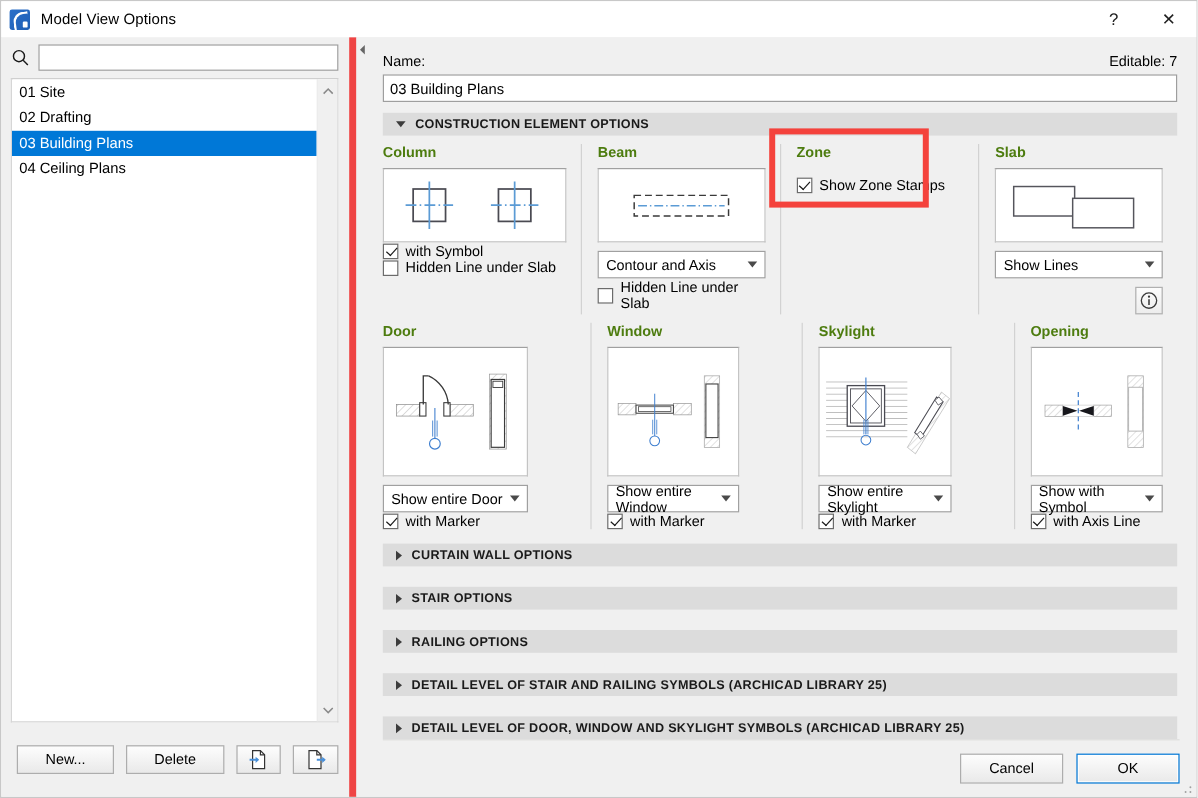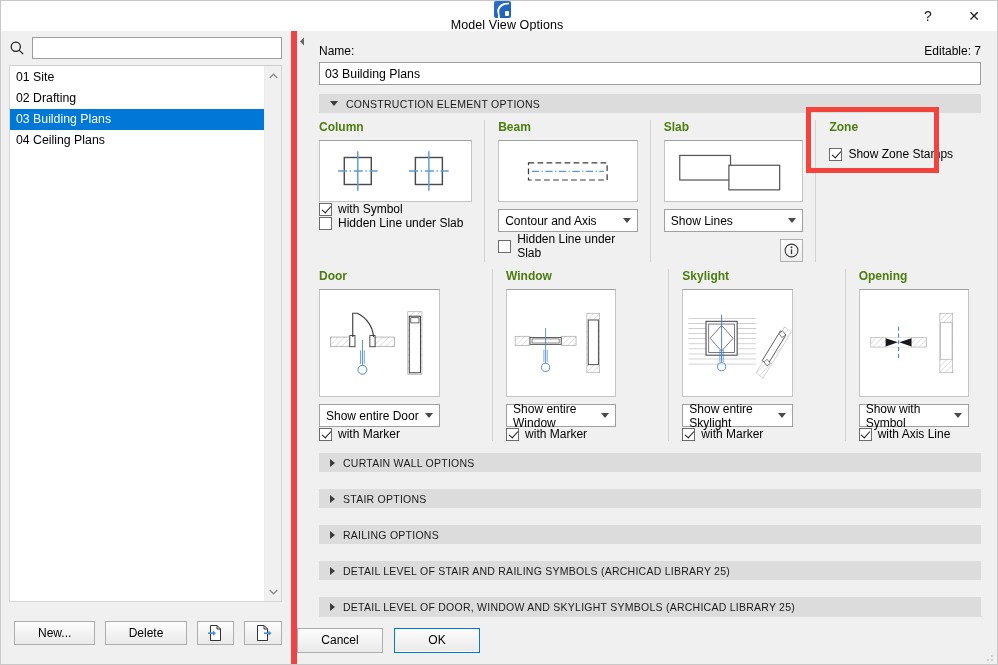--- a/index.html
+++ b/index.html
@@ -22,21 +22,20 @@
     display: flex; flex-direction: column;
   }
 
   
   .titlebar {
     height: 30px; min-height: 30px;
     background: #ffffff;
     display: flex; align-items: center;
     padding: 0 0 0 7px;
     position: relative;
-    flex-direction: column;
   }
   .app-icon {
     width: 17px; height: 17px;
     border-radius: 2px;
     background: linear-gradient(135deg,#2a6fc9 0%,#1f5fb5 100%);
     position: relative; overflow: hidden;
     flex: 0 0 auto;
   }
   .app-icon::after {
     content: "";
@@ -176,21 +175,21 @@
     flex: 1; overflow: hidden;
     padding: 9px 16px 0 22px;
     min-height: 0;
   }
 
   .section-header {
     height: 19px;
     background: #dcdcdc;
     display: flex; align-items: center;
     padding-left: 11px;
-    font-size: 10.5px; font-weight: normal;
+    font-size: 10.5px; font-weight: bold;
     letter-spacing: .25px;
     color: #1a1a1a;
     cursor: default;
     margin-bottom: 7px;
   }
   .section-header.collapsed { margin-bottom: 17px; }
   .tri {
     width: 0; height: 0; margin-right: 8px; flex: 0 0 auto;
   }
   .tri.down {
@@ -283,21 +282,21 @@
     width: 133px; height: 66px;
     border: 5px solid #f4423c;
     pointer-events: none;
     z-index: 5;
   }
 
   
   .footer {
     height: 48px; min-height: 48px;
     display: flex; align-items: center;
-    justify-content: flex-start;
+    justify-content: flex-end;
     padding: 0 14px 0 0; gap: 11px;
     position: relative;
   }
   .footer-sep {
     position: absolute; left: 22px; right: 14px; top: 0;
     border-top: 1px solid #dededc;
   }
   .btn.footer-btn { width: 86px; height: 25px; padding: 0; }
   .btn.primary {
     border: 1px solid #0078d7;
@@ -434,49 +433,49 @@
             <div class="select">
               <span>Contour and Axis</span>
               <span class="chev"></span>
             </div>
             <div class="check-row">
               <span class="cb"></span>
               <span>Hidden Line under Slab</span>
             </div>
           </div>
 
+          <div class="cell zone-cell">
+            <div class="zone-highlight"></div>
+            <div class="cell-title">Zone</div>
+            <div class="check-row" style="margin-top:13px">
+              <span class="cb checked"></span>
+              <span>Show Zone Stamps</span>
+            </div>
+          </div>
+
           <div class="cell">
             <div class="cell-title">Slab</div>
             <div class="preview">
               <svg viewBox="0 0 168 60">
                 <rect x="18" y="11" width="62" height="30" fill="#fff" stroke="#55555c" stroke-width="1.5"></rect>
                 <rect x="78" y="23" width="62" height="30" fill="#fff" stroke="#55555c" stroke-width="1.5"></rect>
               </svg>
             </div>
             <div class="select">
               <span>Show Lines</span>
               <span class="chev"></span>
             </div>
             <div class="info-row">
               <div class="info-btn">
                 <svg width="15" height="15" viewBox="0 0 15 15">
                   <circle cx="7.5" cy="7.5" r="6.4" fill="none" stroke="#3a3a3a" stroke-width="1.1"></circle>
                   <circle cx="7.5" cy="4.2" r="0.95" fill="#3a3a3a"></circle>
                   <line x1="7.5" y1="6.3" x2="7.5" y2="11.2" stroke="#3a3a3a" stroke-width="1.3"></line>
                 </svg>
               </div>
-            </div>
-          </div>
-
-          <div class="cell zone-cell">
-            <div class="zone-highlight"></div>
-            <div class="cell-title">Zone</div>
-            <div class="check-row" style="margin-top:13px">
-              <span class="cb checked"></span>
-              <span>Show Zone Stamps</span>
             </div>
           </div>
         </div>
 
         <div class="elem-row row2">
 
           <div class="cell">
             <div class="cell-title">Door</div>
             <div class="preview tall">
               <svg viewBox="0 0 160 104">

